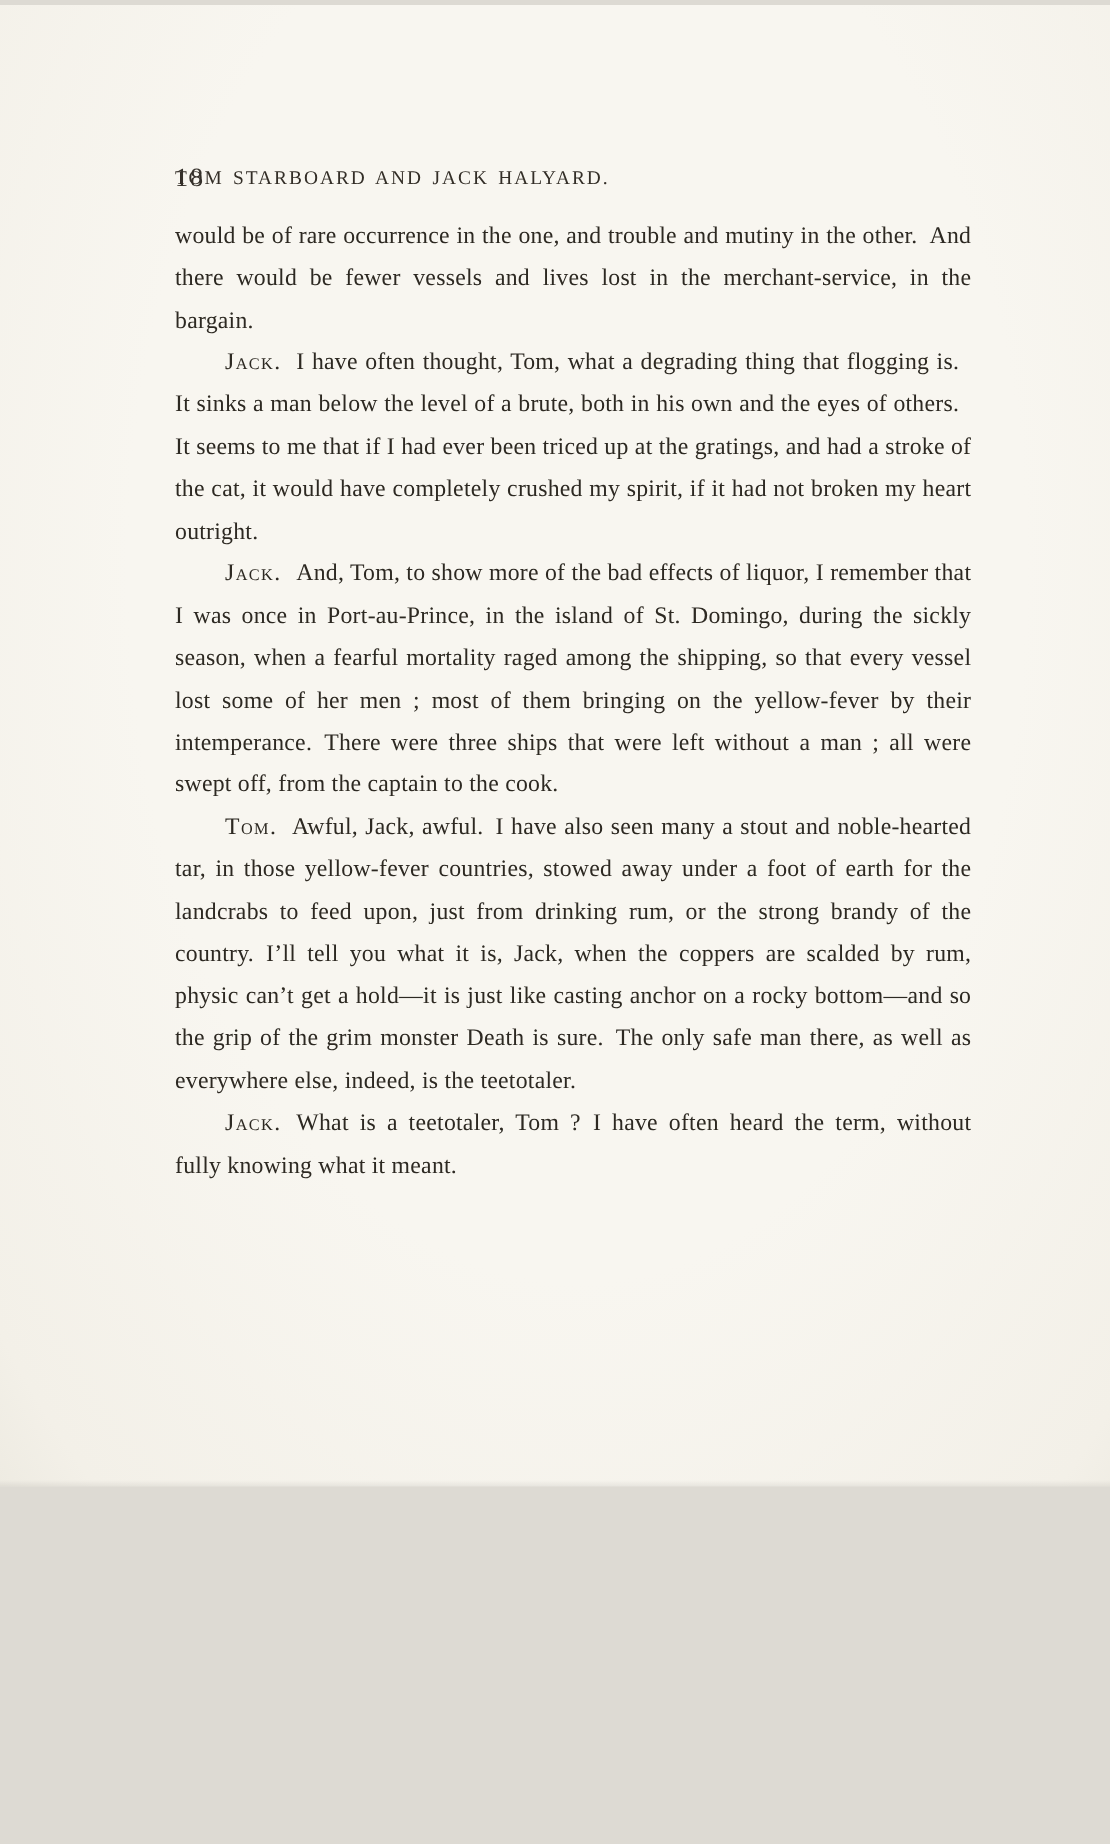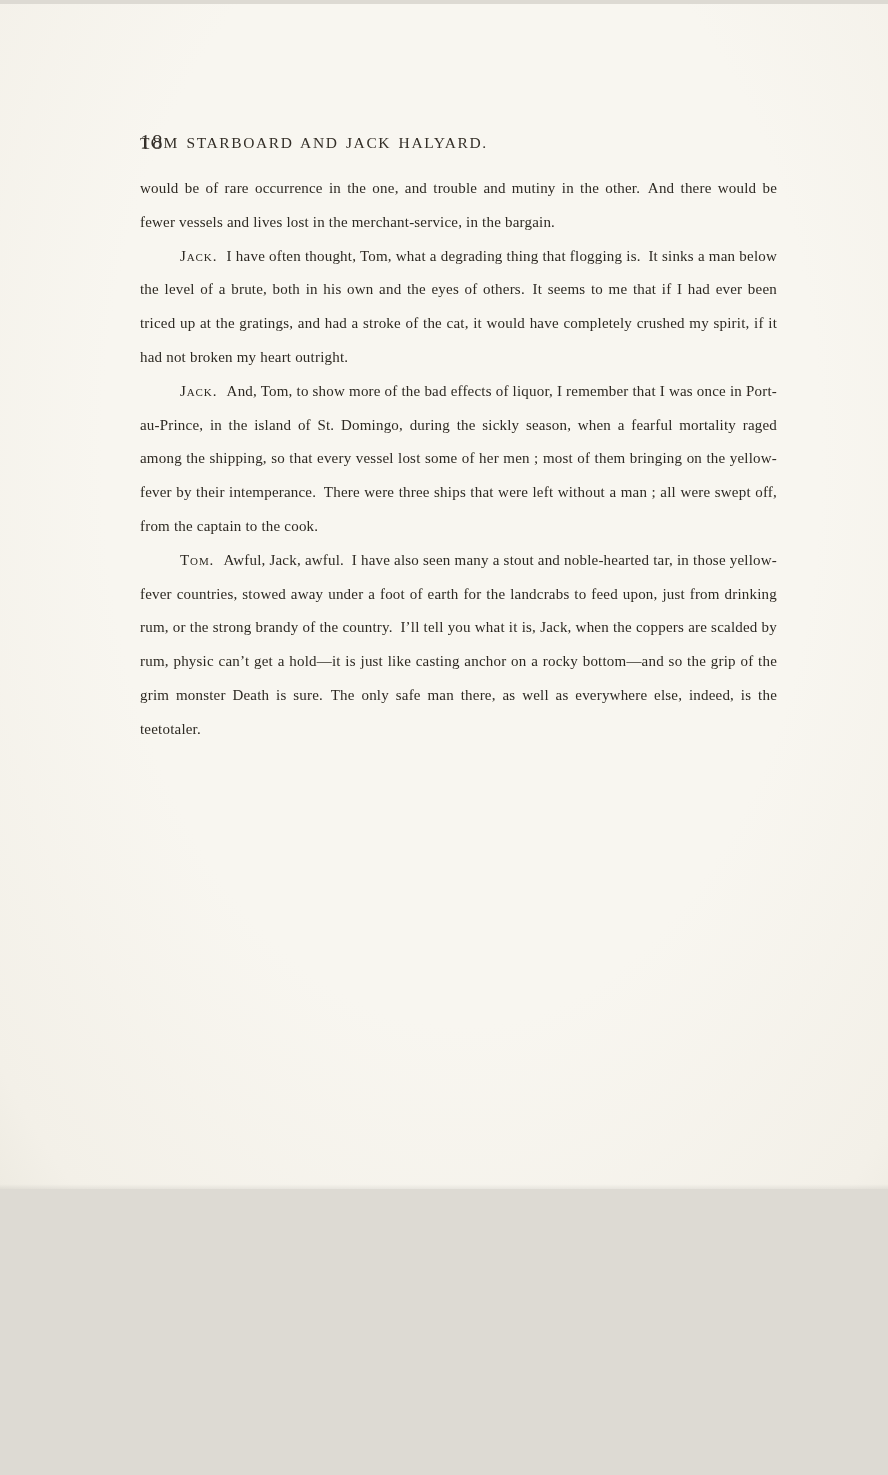--- a/index.html
+++ b/index.html
@@ -36,21 +36,21 @@
     display: block;
     text-align: left;
     font-size: 15.5px;
     font-weight: normal;
     letter-spacing: 1.6px;
     padding-top: 4px;
     color: #332e27;
     word-spacing: 2px;
   }
   .body-text {
-    font-size: 15px;
+    font-size: 19px;
     line-height: 33.8px;
     text-align: justify;
     letter-spacing: 0.2px;
   }
   .body-text p {
     margin: 0;
     text-indent: 40px;
   }
   .body-text p.no-indent {
     text-indent: 0;
@@ -78,14 +78,15 @@
 <div class="page">
   <div class="running-head">
     <span class="page-num">18</span>
     <span class="head-title">TOM STARBOARD AND JACK HALYARD.</span>
   </div>
   <div class="body-text" id="paragraphs">
       <p class="no-indent">would be of rare occurrence in the one, and trouble and mutiny in the other. And there would be fewer vessels and lives lost in the merchant-service, in the bargain.</p>
       <p><span class="speaker">Jack.</span>I have often thought, Tom, what a degrading thing that flogging is. It sinks a man below the level of a brute, both in his own and the eyes of others. It seems to me that if I had ever been triced up at the gratings, and had a stroke of the cat, it would have completely crushed my spirit, if it had not broken my heart outright.</p>
       <p><span class="speaker">Jack.</span>And, Tom, to show more of the bad effects of liquor, I remember that I was once in Port-au-Prince, in the island of St. Domingo, during the sickly season, when a fearful mortality raged among the shipping, so that every vessel lost some of her men ; most of them bringing on the yellow-fever by their intemperance. There were three ships that were left without a man ; all were swept off, from the captain to the cook.</p>
       <p><span class="speaker">Tom.</span>Awful, Jack, awful. I have also seen many a stout and noble-hearted tar, in those yellow-fever countries, stowed away under a foot of earth for the landcrabs to feed upon, just from drinking rum, or the strong brandy of the country. I’ll tell you what it is, Jack, when the coppers are scalded by rum, physic can’t get a hold—it is just like casting anchor on a rocky bottom—and so the grip of the grim monster Death is sure. The only safe man there, as well as everywhere else, indeed, is the teetotaler.</p>
+      <p><span class="speaker">Jack.</span>What is a teetotaler, Tom ? I have often heard the term, without fully knowing what it meant.</p>
     </div>
 </div>
 
 </body></html>

